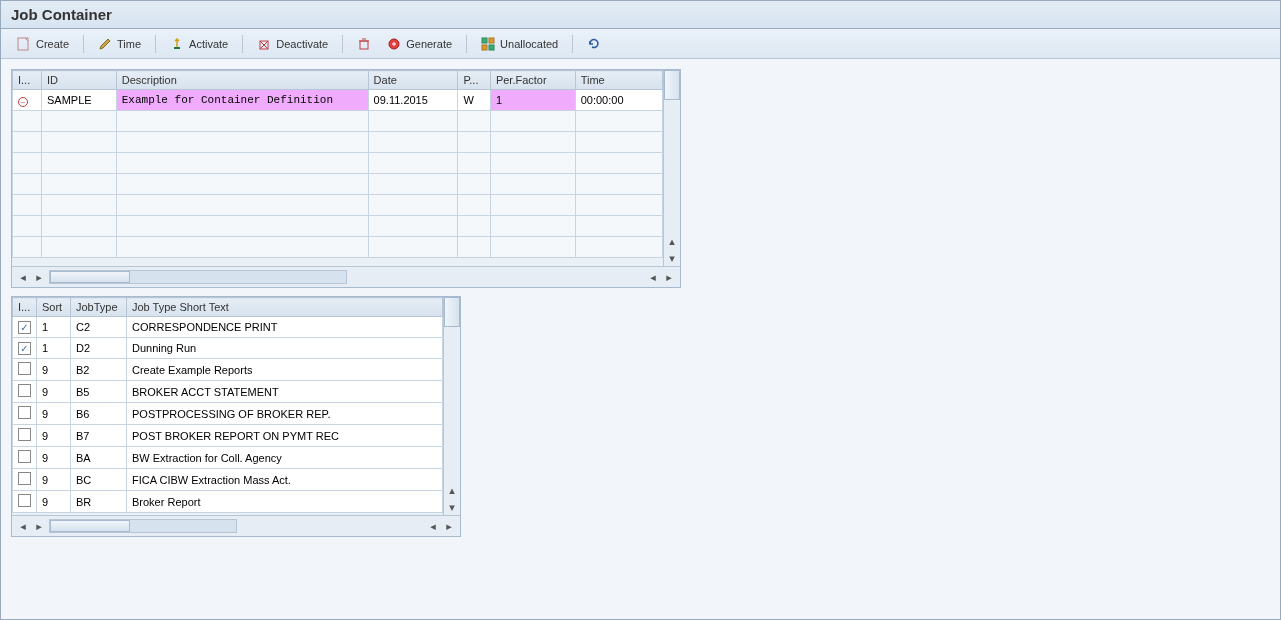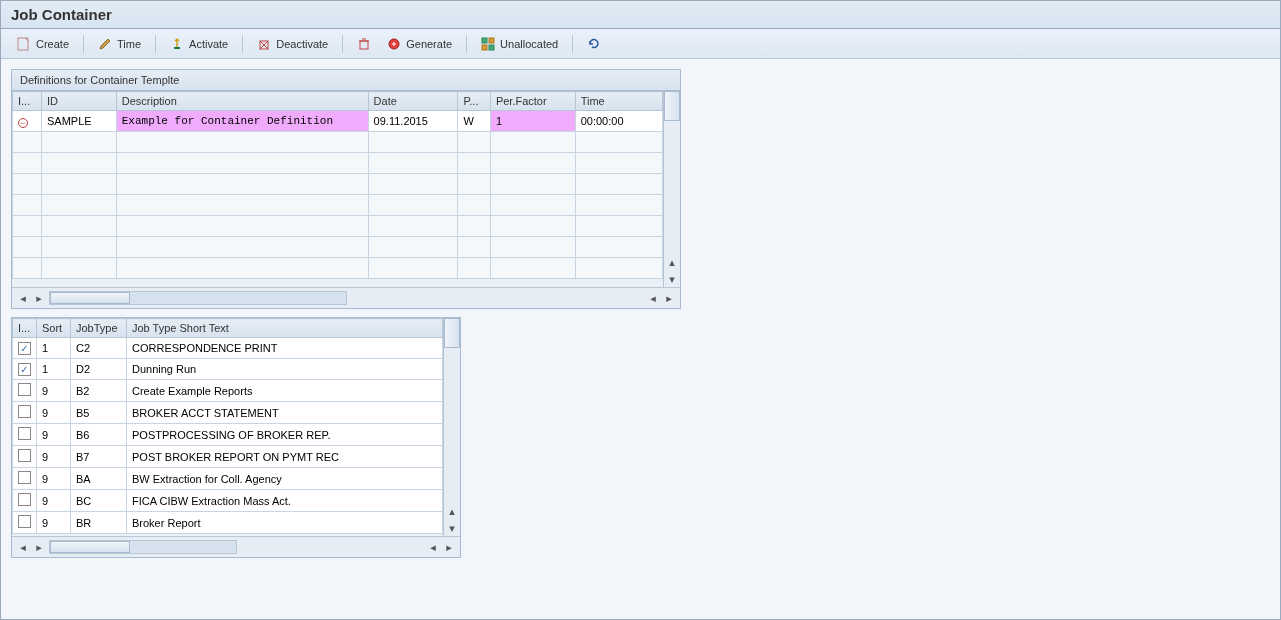--- a/index.html
+++ b/index.html
@@ -118,21 +118,20 @@
             <path d="M3 7 A4 4 0 1 1 5 10" fill="none" stroke="#2a5aa0" stroke-width="1.5"></path>
             <path d="M3 4 L3 7 L6 7" fill="none" stroke="#2a5aa0" stroke-width="1.5"></path>
           </svg>
         </span>
     </div>
   </div>
 
   <div class="content">
 
     <div class="panel panel1">
-      <div class="panel-header">Definitions for Container Templte</div>
       <div class="panel-body">
         <div class="wrap1">
           <div class="tablearea1">
             <table class="grid">
               <thead>
                 <tr>
                   <th style="width:17px">I...</th>
                   <th style="width:60px">ID</th>
                   <th style="width:202px">Description</th>
                   <th style="width:72px">Date</th>

